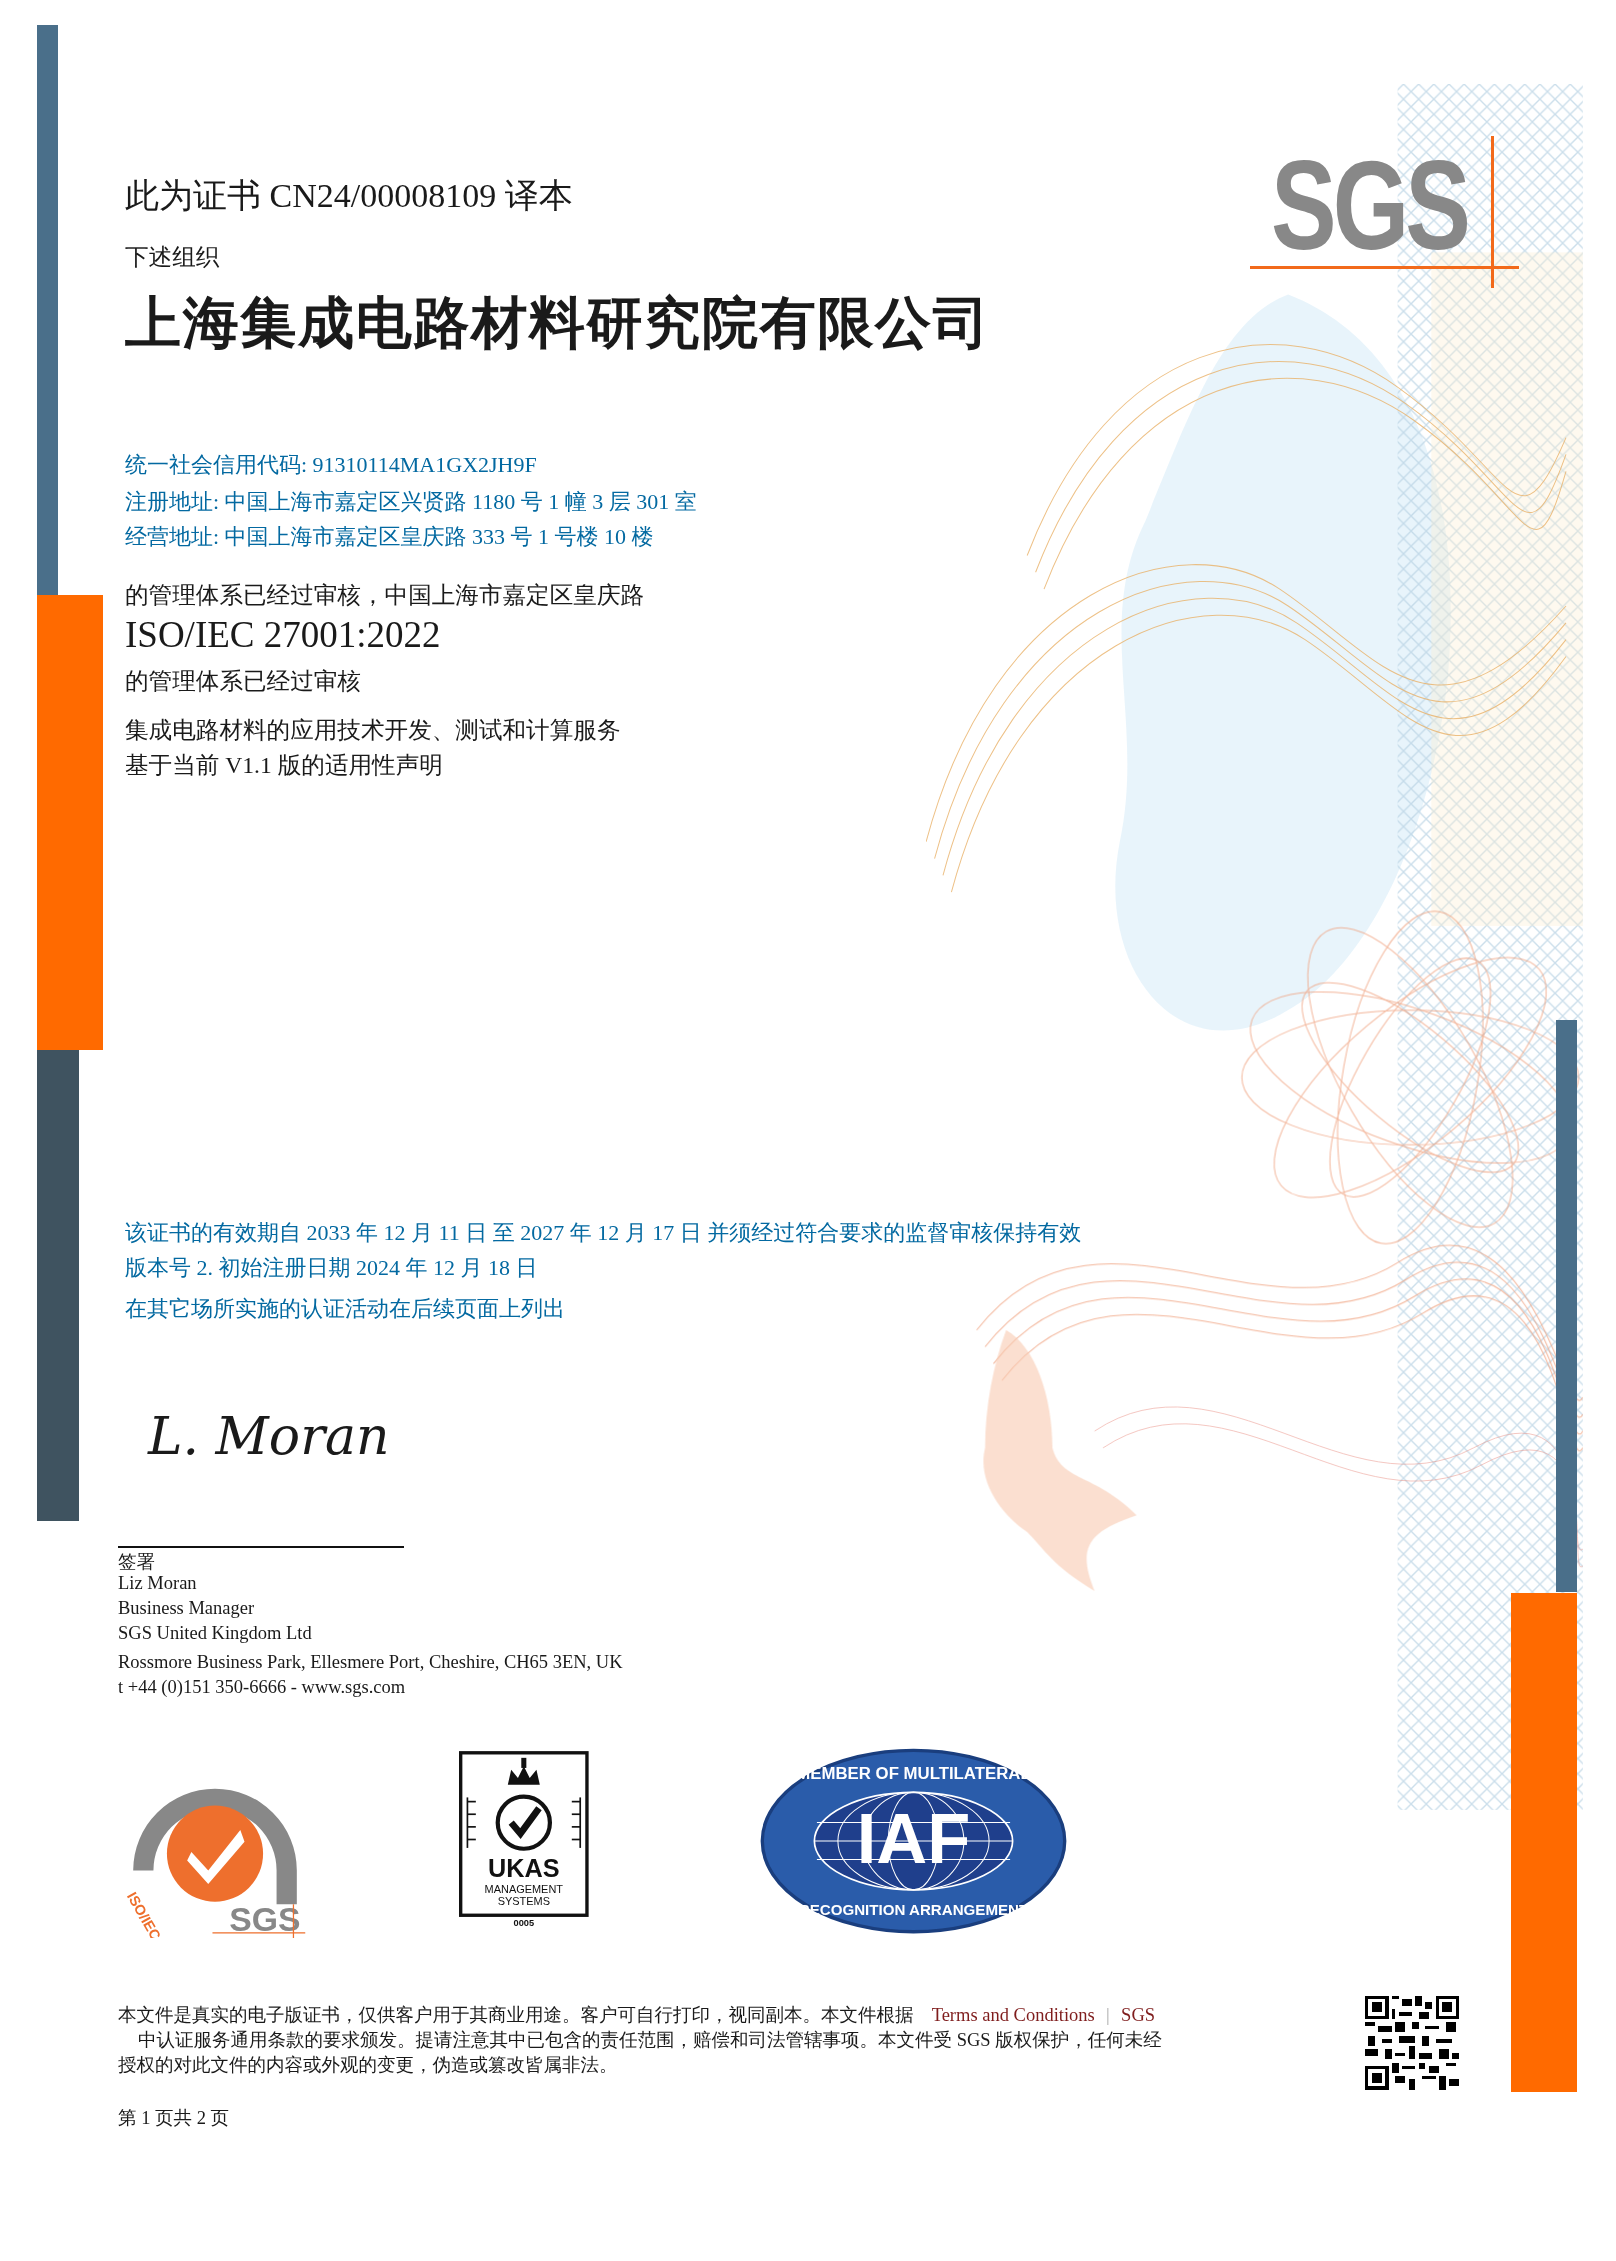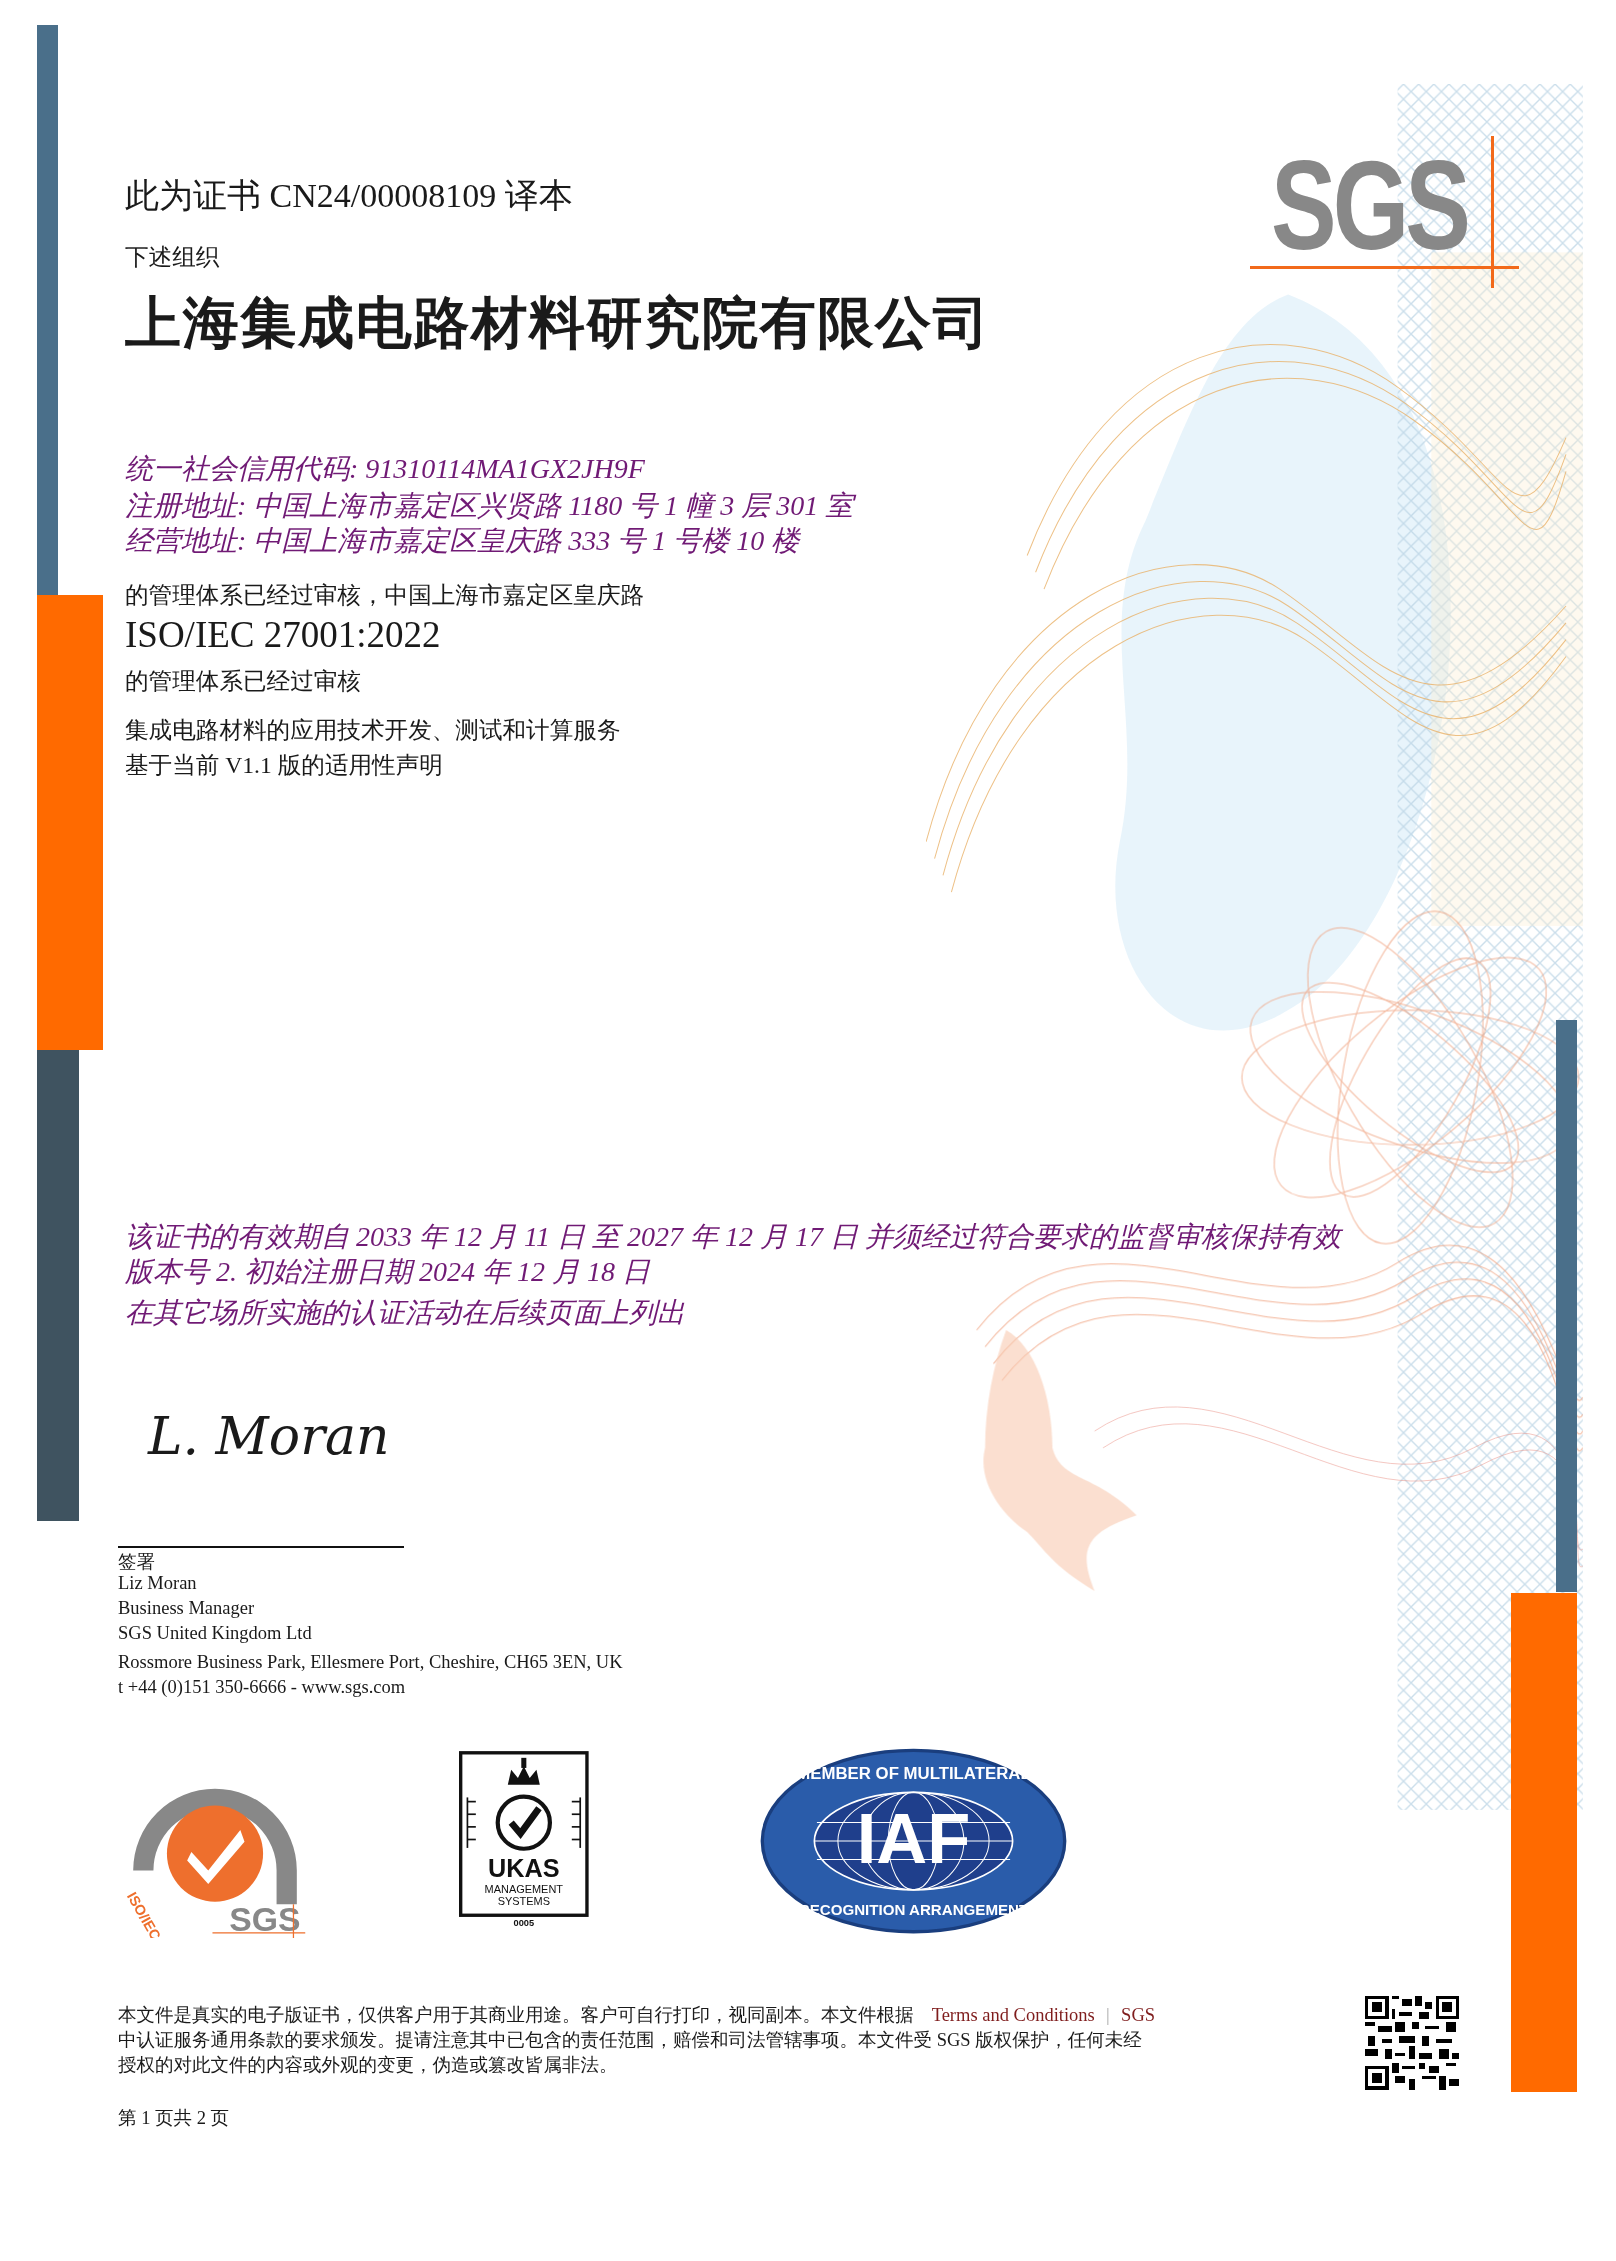--- a/index.html
+++ b/index.html
@@ -15,21 +15,21 @@
   .sgs-logo .word { position:absolute; left:59px; top:17px; font-family:"Liberation Sans","DejaVu Sans",sans-serif;
         font-weight:bold; font-size:126px; letter-spacing:-5px; color:#888888; line-height:1;
         transform:scaleX(0.78); transform-origin:left top; }
   .sgs-logo .hline { position:absolute; left:38px; top:140px; width:269px; height:2.5px; background:#f26a1b; }
   .sgs-logo .vline { position:absolute; left:279px; top:10px; width:2.5px; height:152px; background:#f26a1b; }
 
   .cert-line { left:125px; top:173px; font-size:34px; }
   .lbl { font-size:23.6px; }
   .company { left:125px; top:286px; font-size:56px; font-weight:bold;
         font-family:"DejaVu Sans","Liberation Sans",sans-serif; letter-spacing:1.7px; }
-  .small { font-size:28px; color:#701a75;font-style:italic; }
+  .small { font-size:22px; color:#0369a1; }
   .iso { left:125px; top:613px; font-size:37px; }
 
   .sig { left:148px; top:1406px; font-size:52px; font-style:italic; font-family:"DejaVu Serif",serif; }
   .sig-line { position:absolute; left:118px; top:1546px; width:286px; height:1.7px; background:#111; }
   .sign-block div { position:absolute; left:118px; font-size:18.5px; white-space:nowrap; }
 
   .footer-text { position:absolute; left:118px; font-size:18.5px; white-space:nowrap; }
   .tc { color:#7f1d1d; }
 
   
@@ -177,21 +177,21 @@
     <text x="185" y="200" text-anchor="middle" font-family="Liberation Sans, sans-serif" font-weight="bold" font-size="18" fill="#ffffff">RECOGNITION ARRANGEMENT</text>
   </svg>
 </div>
 
 <div class="footer-text serif" style="top:2002px;">
   <span>本文件是真实的电子版证书，仅供客户用于其商业用途。客户可自行打印，视同副本。本文件根据</span>
   <span class="tc" style="margin-left:13.5px;">Terms and Conditions</span>
   <span style="color:#aaa;margin:0 6.7px;">|</span>
   <span class="tc">SGS</span>
 </div>
-<div class="footer-text serif" style="top:2027px;">中认证服务通用条款的要求颁发。提请注意其中已包含的责任范围，赔偿和司法管辖事项。本文件受 SGS 版权保护，任何未经</div>
+<div class="footer-text serif" style="top:2027px;margin-left:20px;">中认证服务通用条款的要求颁发。提请注意其中已包含的责任范围，赔偿和司法管辖事项。本文件受 SGS 版权保护，任何未经</div>
 <div class="footer-text serif" style="top:2052px;">授权的对此文件的内容或外观的变更，伪造或篡改皆属非法。</div>
 
 <div class="qr">
   <svg width="94" height="95" viewBox="0 0 28 28" shape-rendering="crispEdges">
     <rect width="28" height="28" fill="#fff"></rect>
     <g fill="#000">
       <rect x="0" y="0" width="7" height="7"></rect>
         <rect x="1" y="1" width="5" height="5" fill="#fff"></rect>
         <rect x="2" y="2" width="3" height="3"></rect>
       <rect x="21" y="0" width="7" height="7"></rect>

